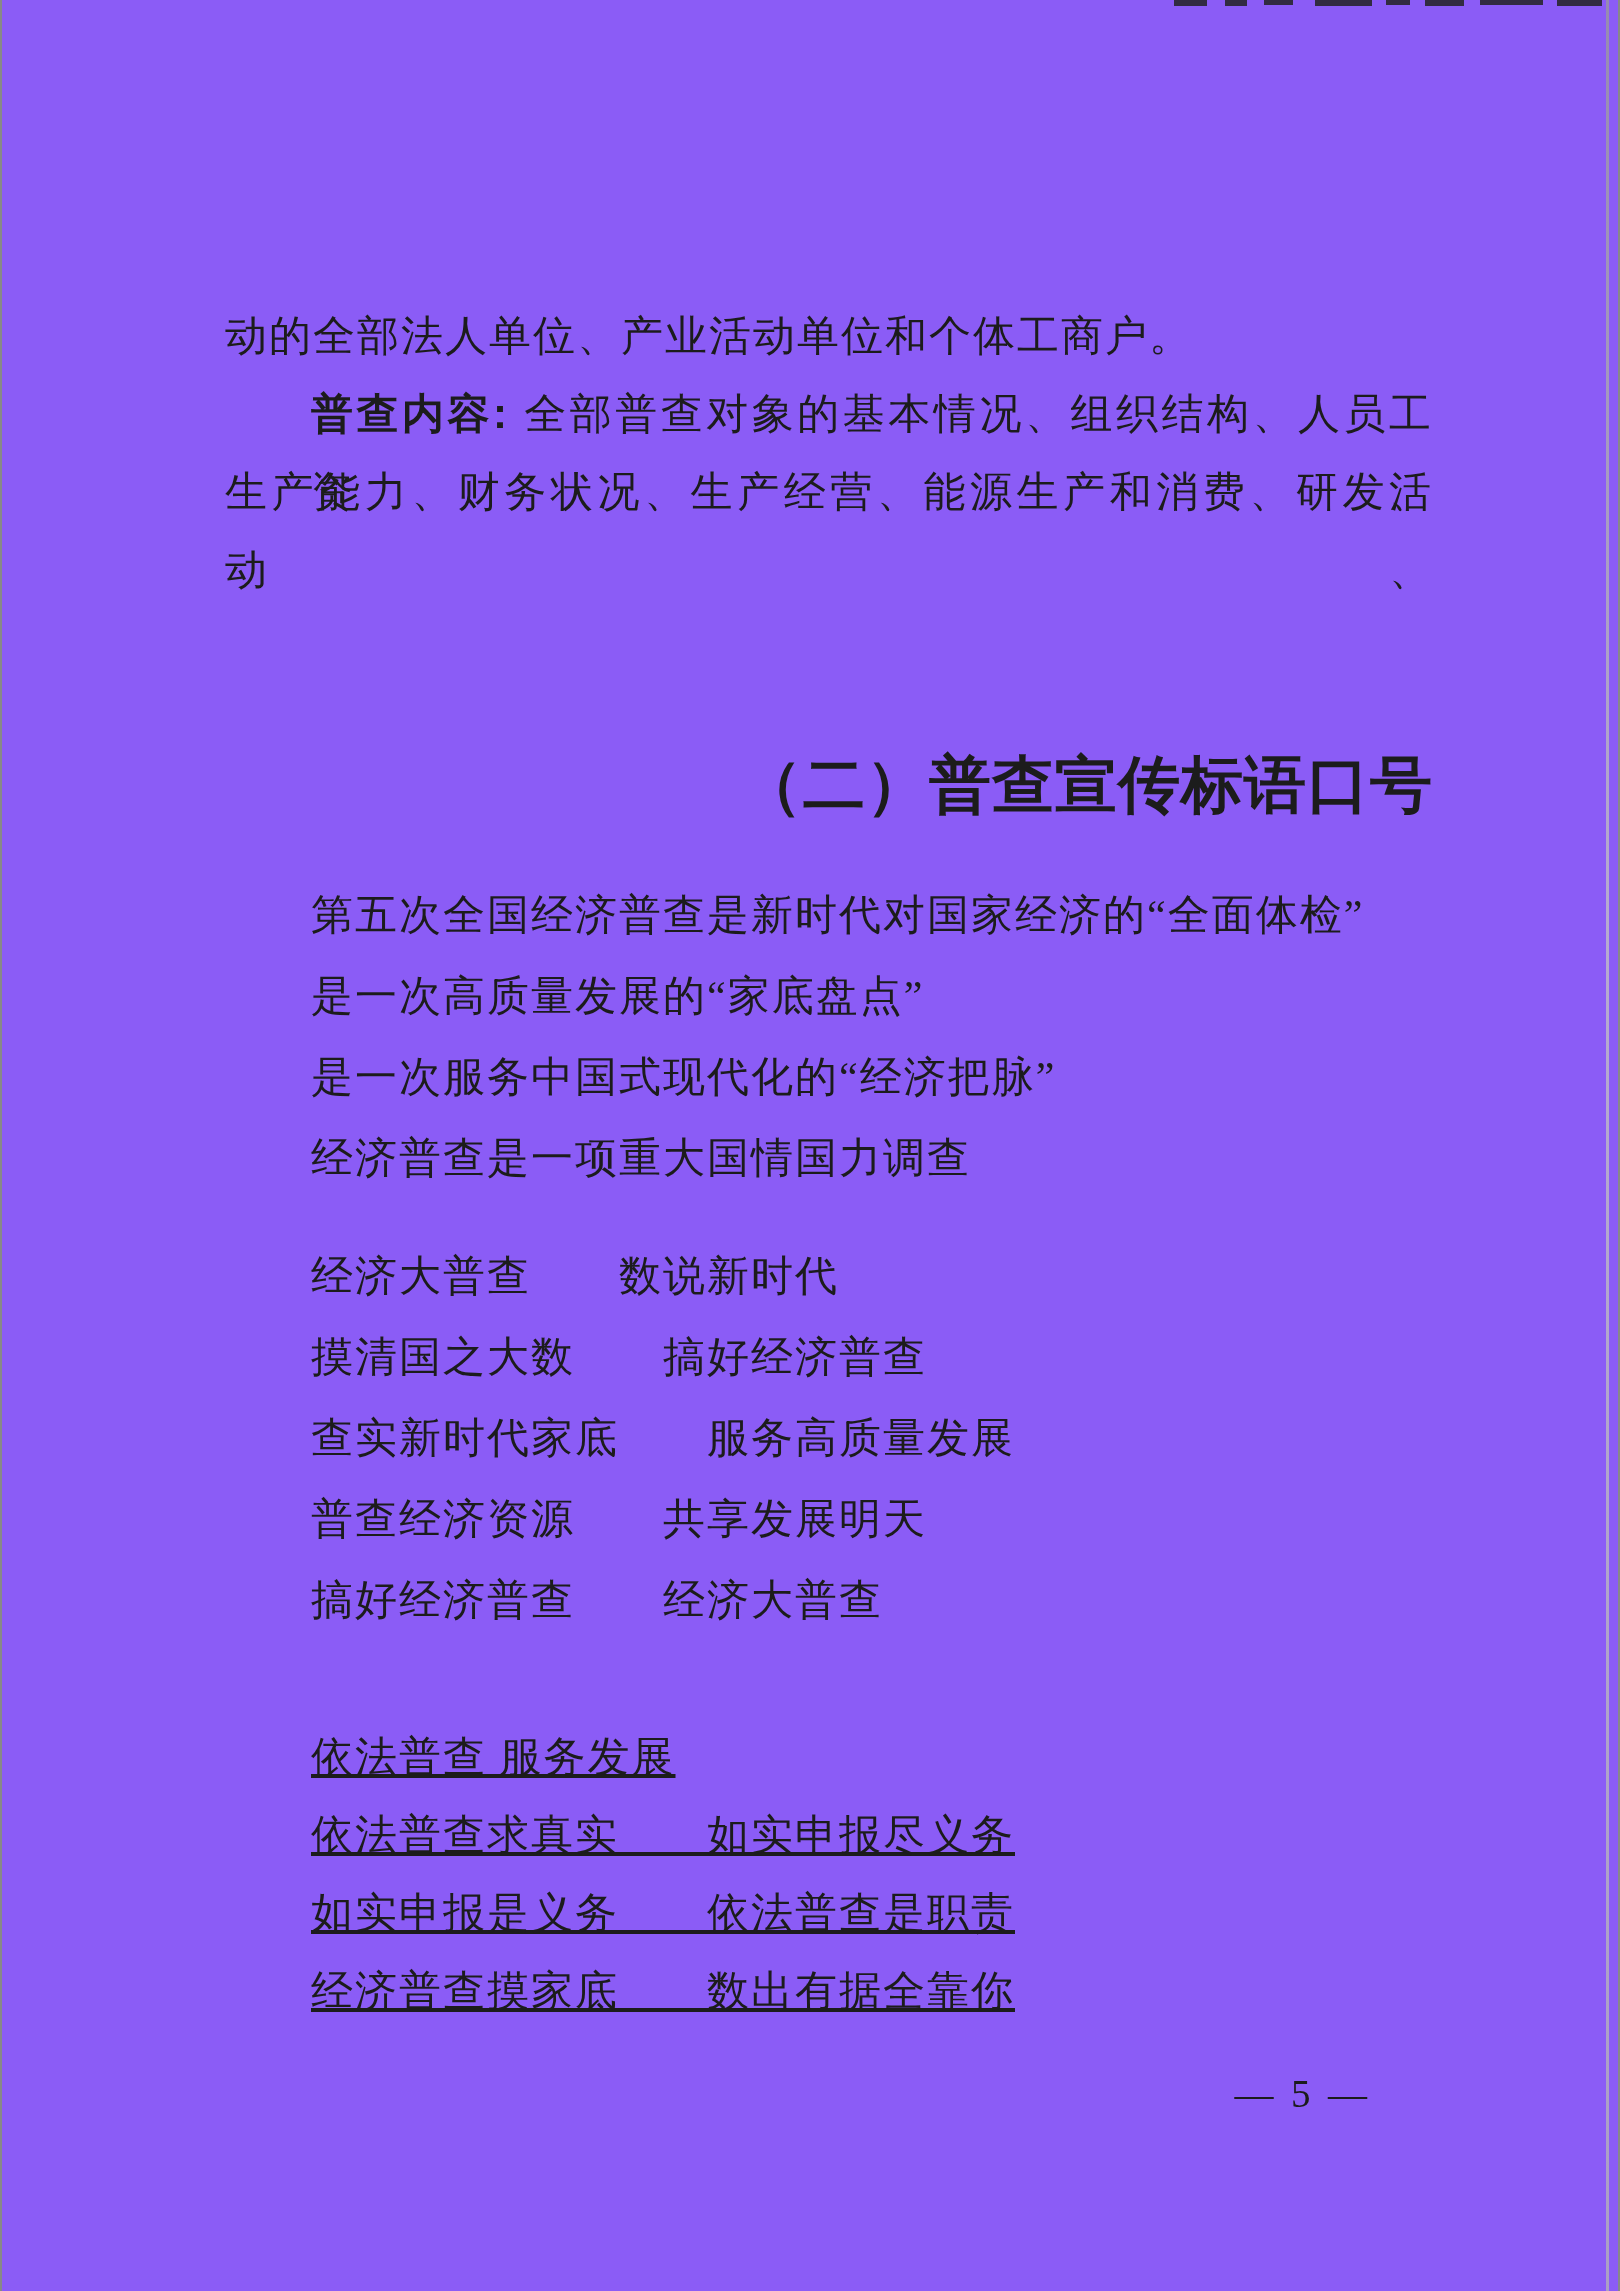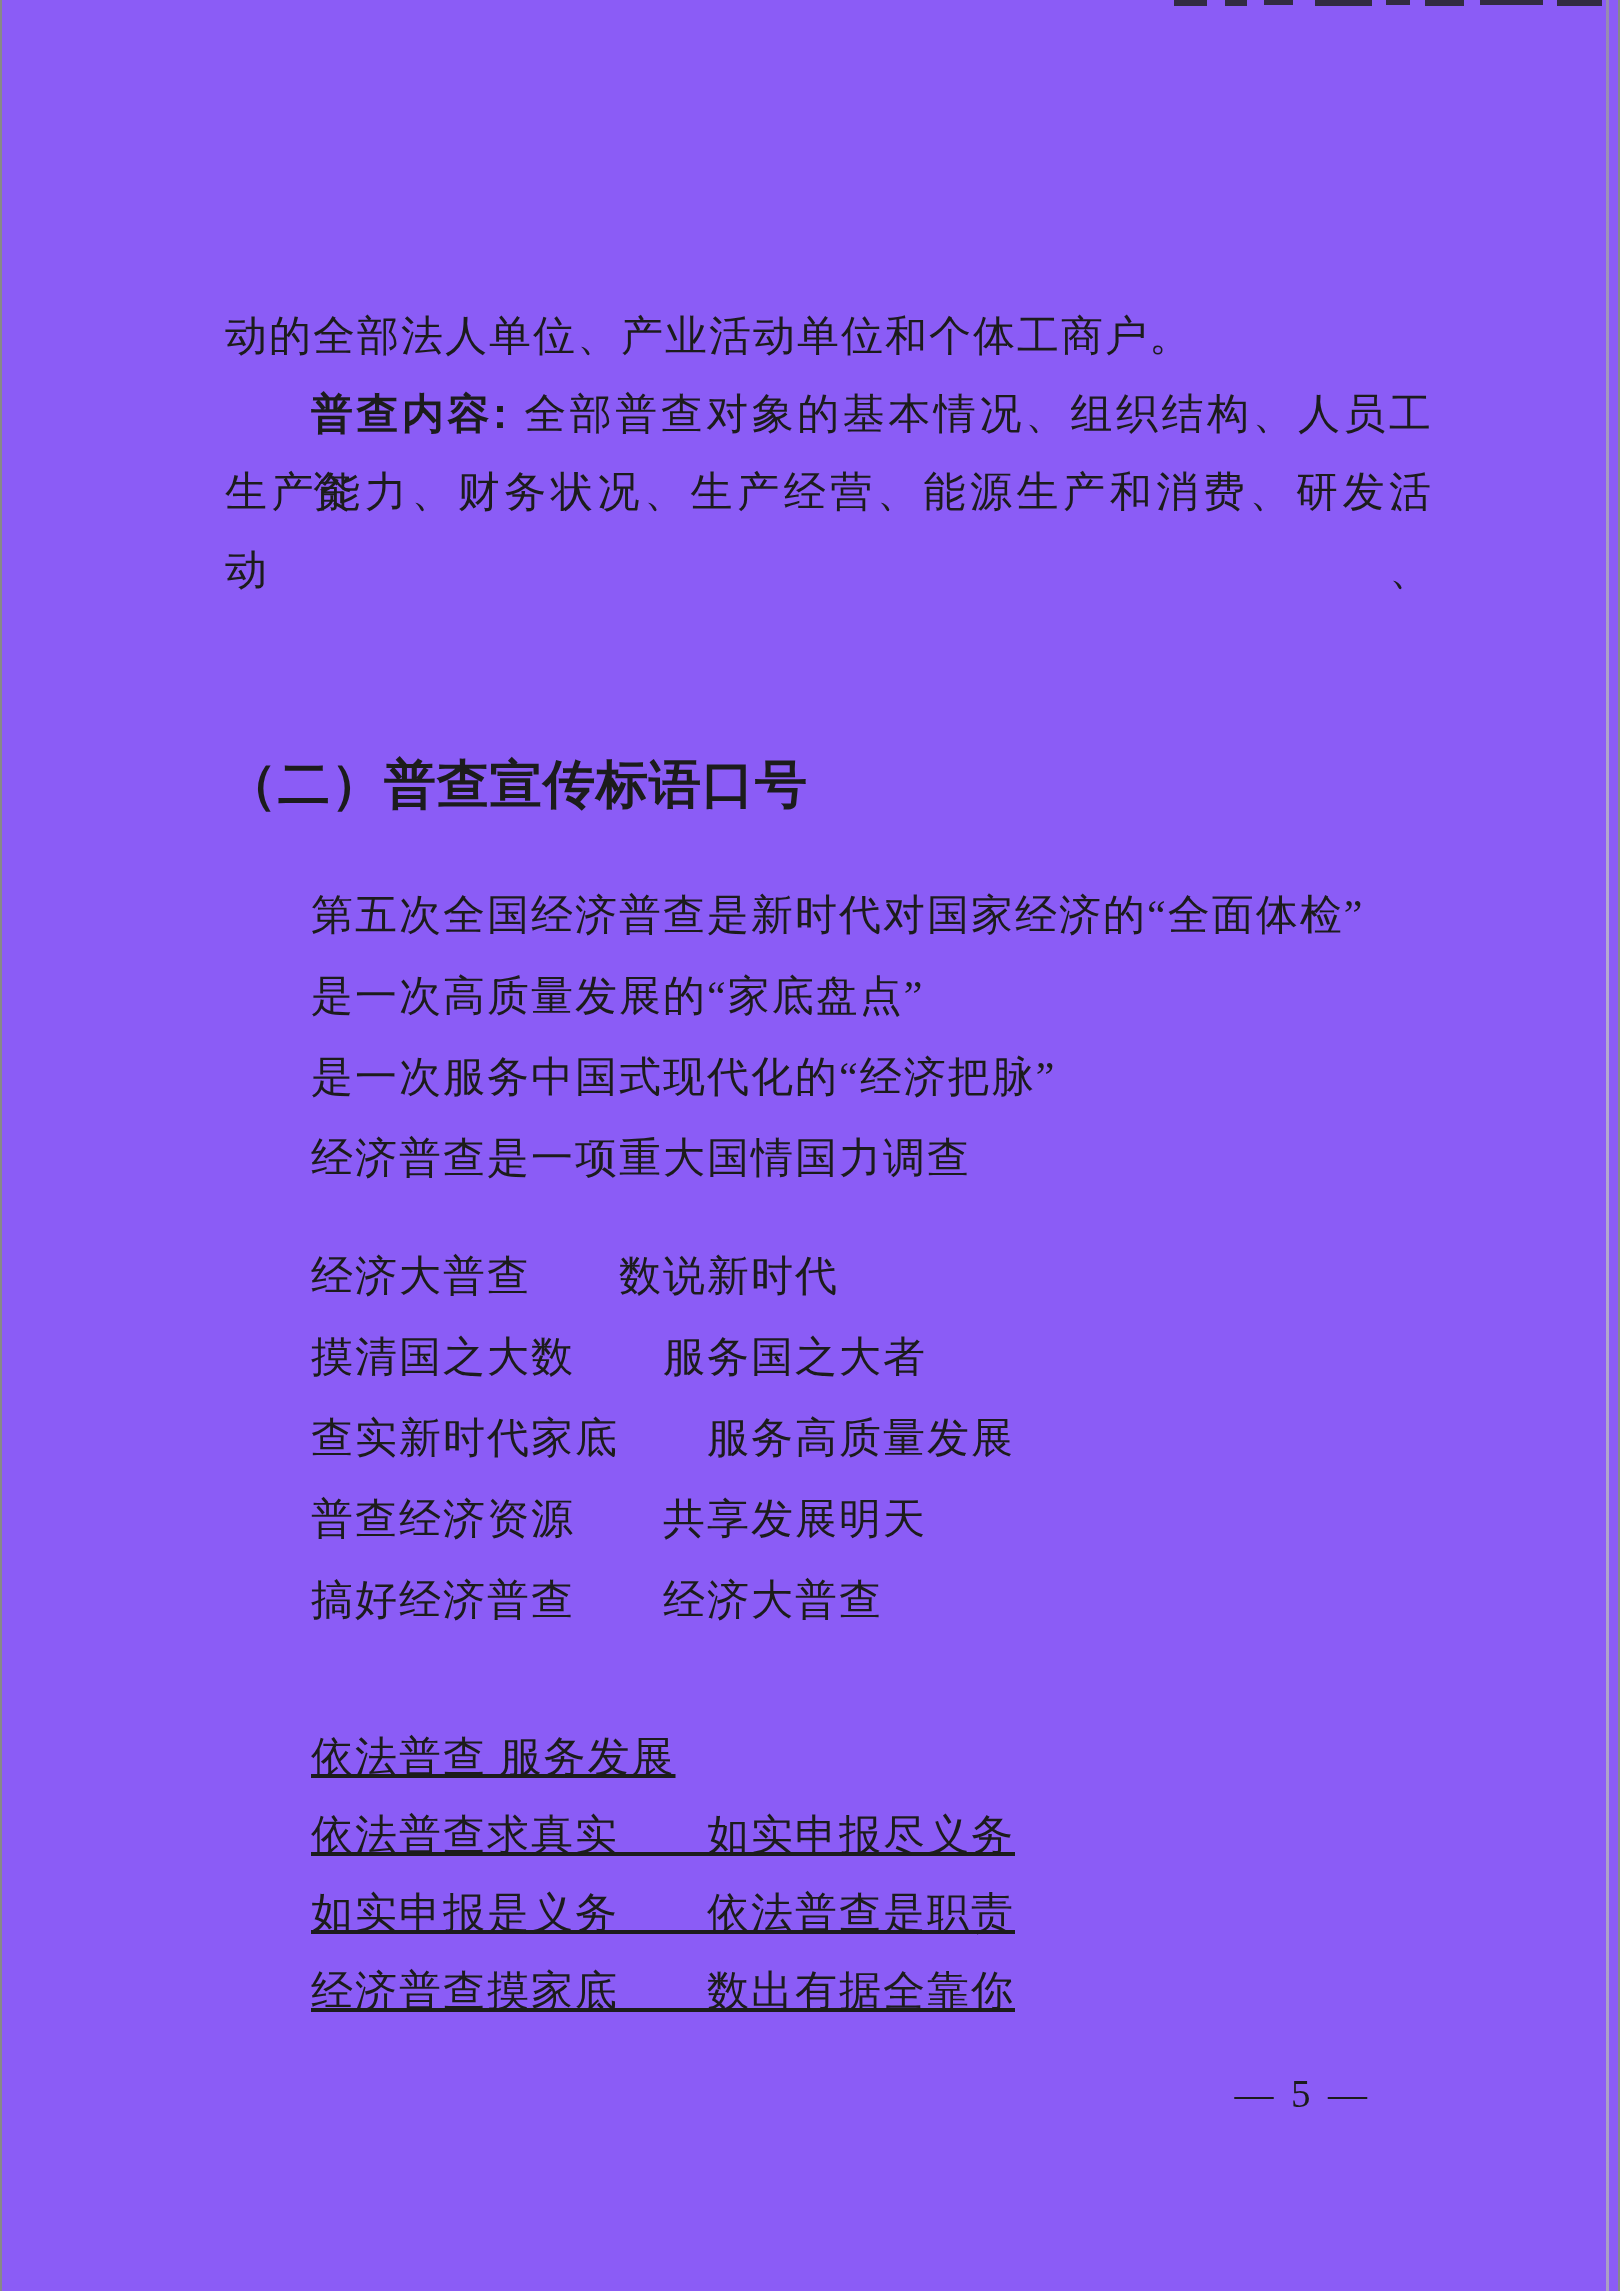--- a/index.html
+++ b/index.html
@@ -34,23 +34,23 @@
     font-size:42px;letter-spacing:2px;
   }
   .bline{height:78px;line-height:78px;white-space:nowrap;}
   .bline.just{white-space:normal;text-align:justify;text-align-last:justify;text-justify:inter-character;}
   .indent2{padding-left:86px;}
   .hei{font-family:"Liberation Sans", sans-serif;font-weight:bold;margin-right:13.7px;}
 
   
   .heading{
     position:absolute;left:223px;top:753px;width:1208px;
-    margin:0;text-align:left;
+    margin:0;text-align:right;
     font-family:"Liberation Sans", sans-serif;
-    font-weight:bold;font-size:52px;line-height:63px;
+    font-weight:bold;font-size:62px;line-height:63px;
     letter-spacing:1px;
   }
 
   
   .slogan-group{
     position:absolute;left:309px;width:1137px;
     font-size:42px;letter-spacing:2px;
   }
   .sline{height:81px;line-height:81px;white-space:pre;}
   .g1{top:875px;}
@@ -90,21 +90,21 @@
 
   <div class="slogan-group g1">
     <div class="sline">第五次全国经济普查是新时代对国家经济的“全面体检”</div>
     <div class="sline">是一次高质量发展的“家底盘点”</div>
     <div class="sline">是一次服务中国式现代化的“经济把脉”</div>
     <div class="sline">经济普查是一项重大国情国力调查</div>
   </div>
 
   <div class="slogan-group g2">
     <div class="sline">经济大普查　　数说新时代</div>
-    <div class="sline">摸清国之大数　　服务国之大者</div>
+    <div class="sline">摸清国之大数　　搞好经济普查</div>
     <div class="sline">查实新时代家底　　服务高质量发展</div>
     <div class="sline">普查经济资源　　共享发展明天</div>
     <div class="sline">搞好经济普查　　经济大普查</div>
   </div>
 
   <div class="slogan-group g3">
     <div class="sline">依法普查 服务发展</div>
     <div class="sline">依法普查求真实　　如实申报尽义务</div>
     <div class="sline">如实申报是义务　　依法普查是职责</div>
     <div class="sline">经济普查摸家底　　数出有据全靠你</div>

